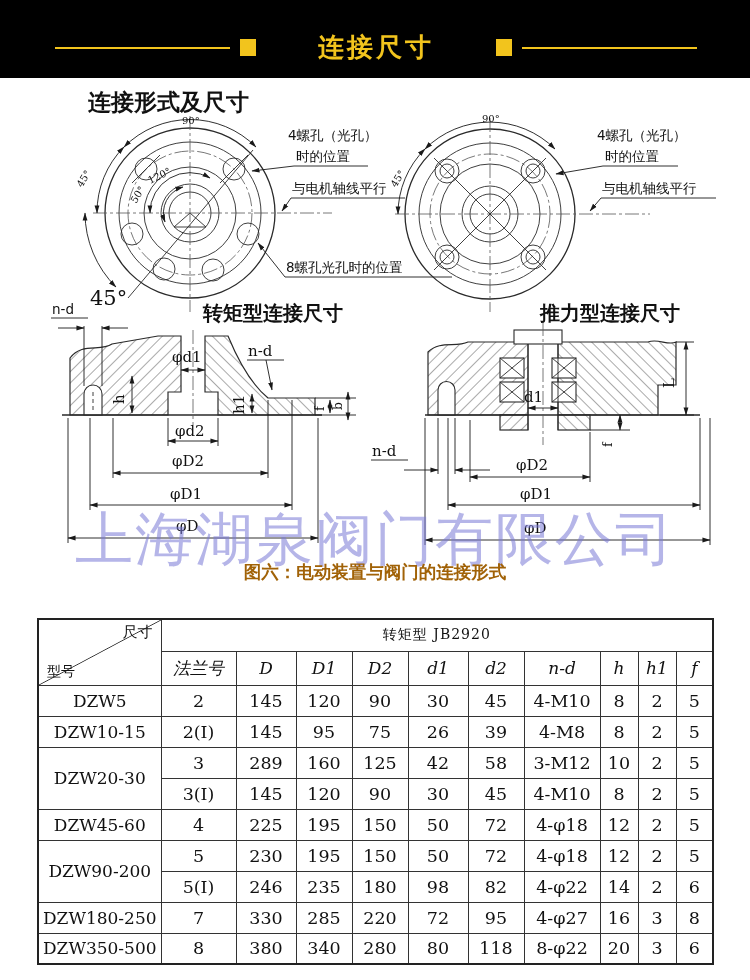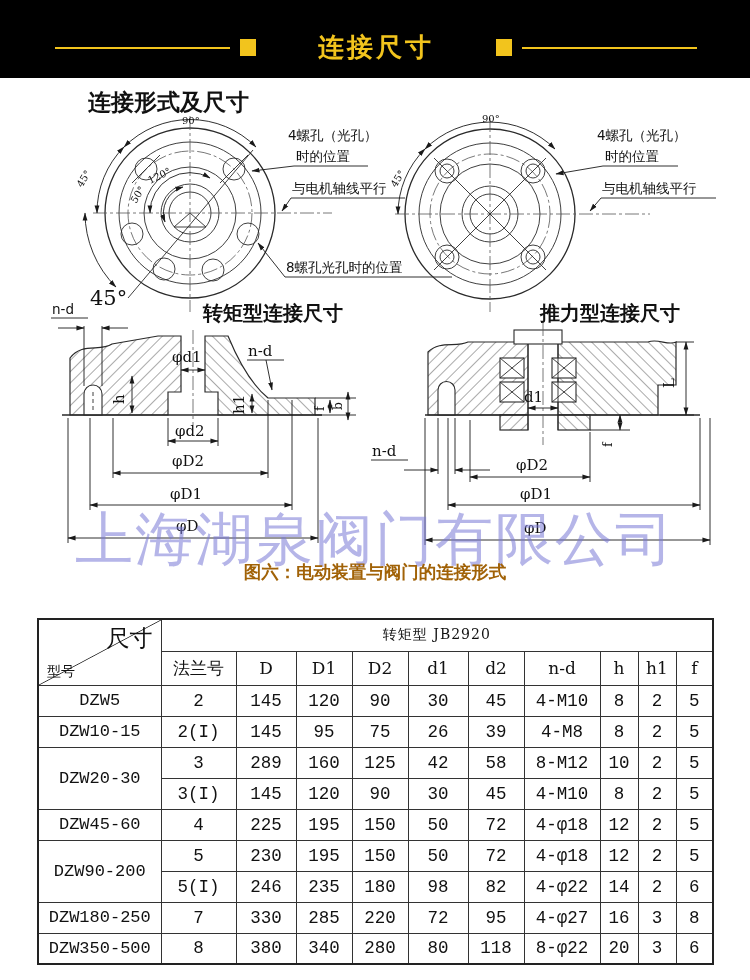--- a/index.html
+++ b/index.html
@@ -34,25 +34,25 @@
              color:rgba(120,120,214,0.55);white-space:nowrap;pointer-events:none;}
   .fig-caption{position:absolute;top:560px;left:0;width:100%;text-align:center;
                font-size:17.5px;font-weight:700;color:#a16207;}
   
   .tbl-wrap{position:absolute;top:618px;left:37px;}
   table{border-collapse:collapse;table-layout:fixed;width:675px;
         font-family:"DejaVu Serif","Liberation Serif",serif;color:#111;}
   td,th{border:1px solid #333;text-align:center;vertical-align:middle;padding:0;
         font-weight:400;font-size:17px;overflow:hidden;}
   table{border:2px solid #222;}
-  .hrow1{height:32px;} .hrow2{height:34px;}
-  tbody tr{height:31px;font-family:Liberation Mono, monospace;}
+  .hrow1{height:32px;} .hrow2{height:34px;font-style:italic;}
+  tbody tr{height:31px;}
   td.corner{position:relative;
      background:linear-gradient(to bottom right,transparent calc(50% - 0.8px),#333 50%,transparent calc(50% + 0.8px));}
-  .corner-top{position:absolute;top:3px;right:8px;font-size:23px;}
+  .corner-top{position:absolute;top:3px;right:8px;font-size:15px;}
   .corner-bot{position:absolute;bottom:4px;left:8px;font-size:14px;}
   .grp{font-size:14px;letter-spacing:1px;}
   td.num{font-size:17.5px;}
 </style>
 </head>
 <body>
 
 <div id="page">
 
   <div class="banner">
@@ -352,21 +352,21 @@
             <td class="num">5</td>
           </tr>
           <tr>
             <td rowspan="2">DZW20-30</td>
             <td class="num">3</td>
             <td class="num">289</td>
             <td class="num">160</td>
             <td class="num">125</td>
             <td class="num">42</td>
             <td class="num">58</td>
-            <td class="num">8-M12</td>
+            <td class="num">3-M12</td>
             <td class="num">10</td>
             <td class="num">2</td>
             <td class="num">5</td>
           </tr>
           <tr>
             <td class="num">3(I)</td>
             <td class="num">145</td>
             <td class="num">120</td>
             <td class="num">90</td>
             <td class="num">30</td>

